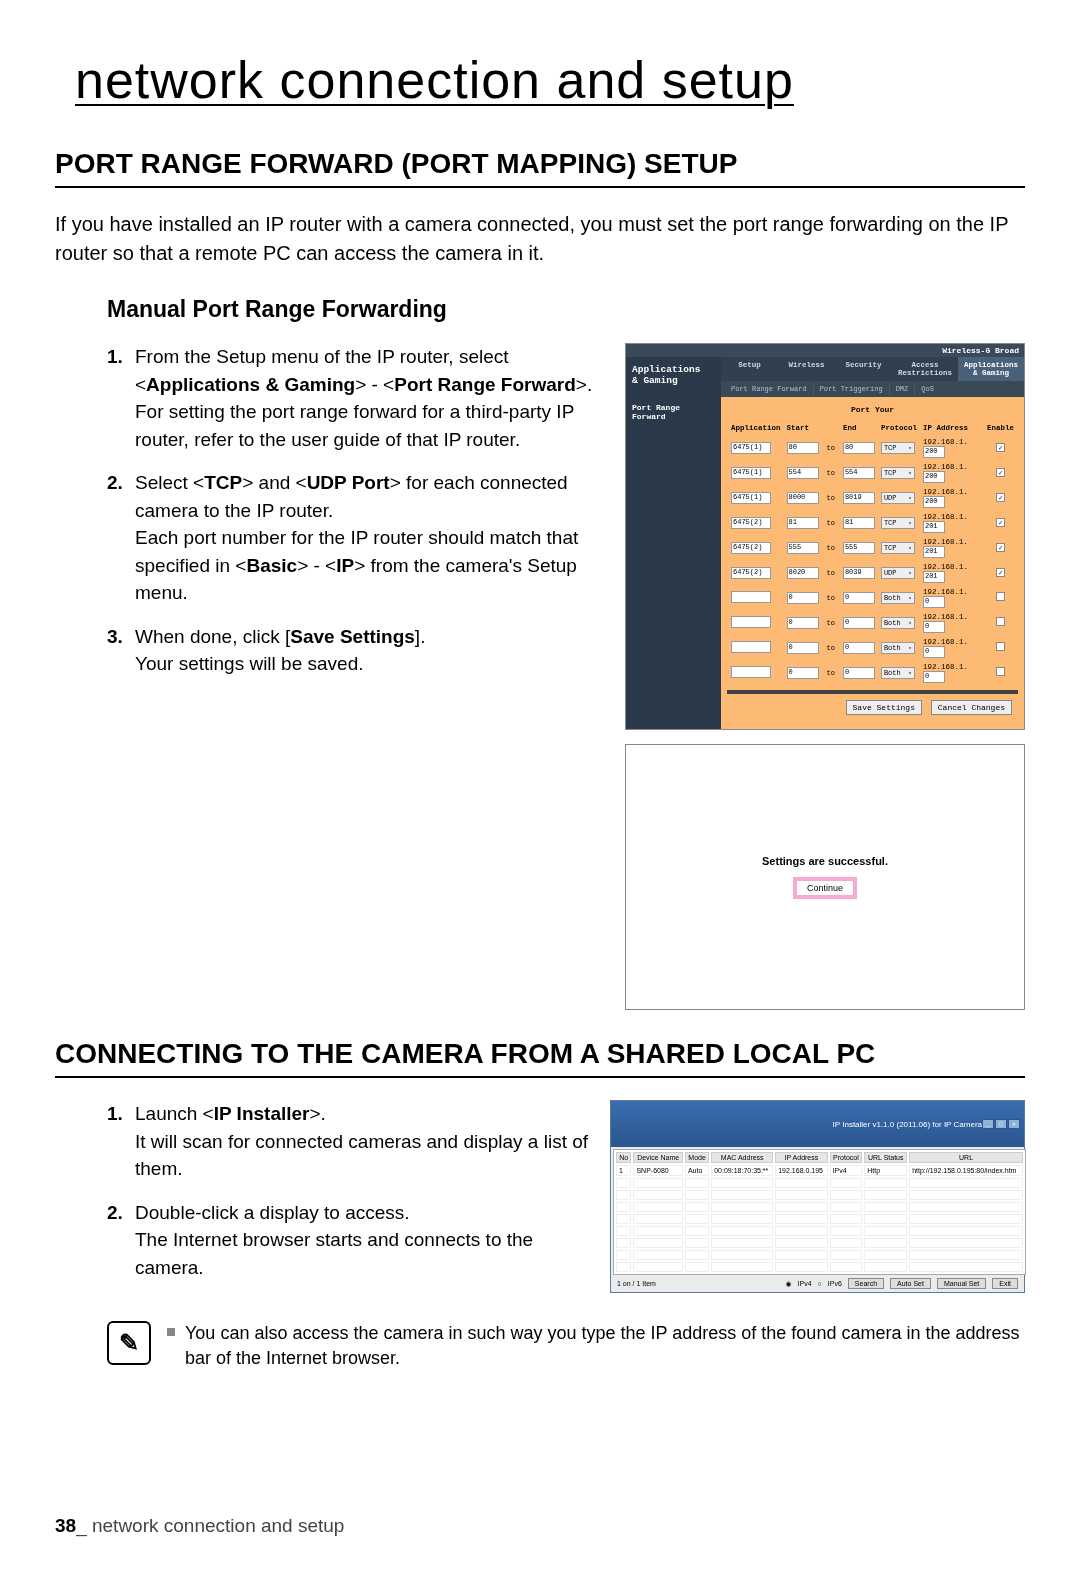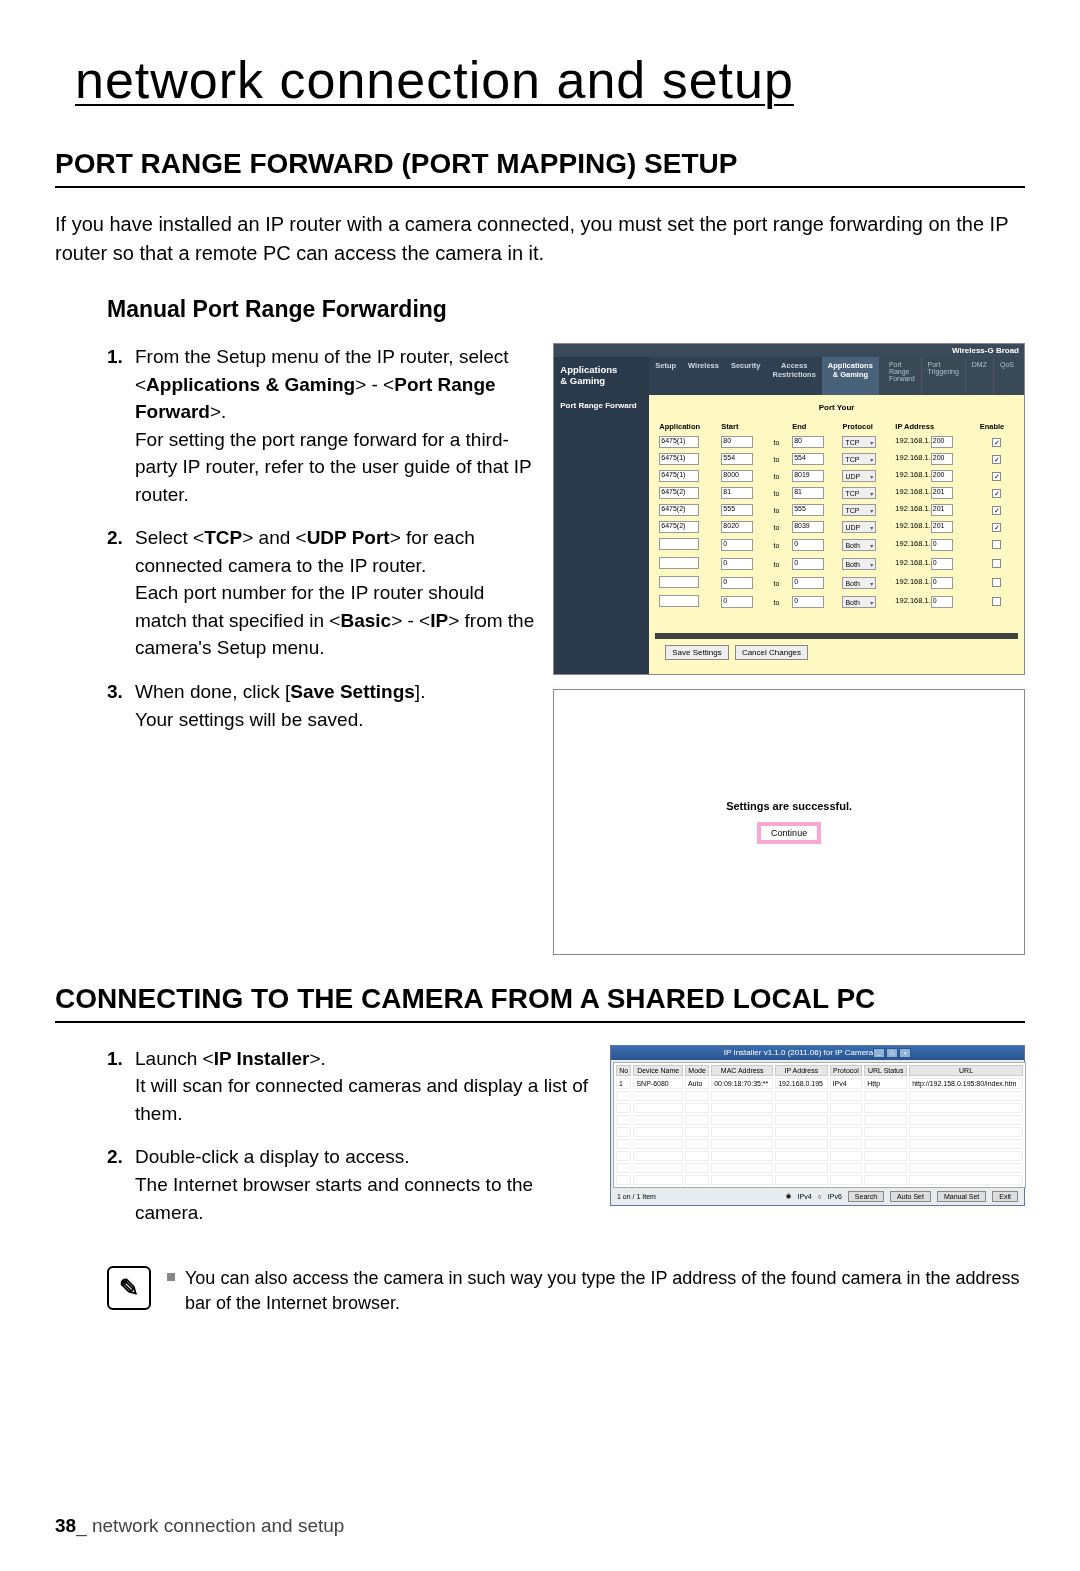--- a/index.html
+++ b/index.html
@@ -59,30 +59,30 @@
   .steps li { position: relative; padding-left: 28px; margin-bottom: 16px; }
   .steps li .num { position: absolute; left: 0; font-weight: bold; }
   .steps strong { font-weight: bold; }
   .figcol { flex: 0 0 400px; display: flex; flex-direction: column; gap: 14px; }
   .figcol-wide { flex: 0 0 415px; }
   
   
   .router-panel {
     border: 1px solid #888;
     font-size: 8px;
-    font-family: Liberation Sans, sans-serif;
-    background: #fef9c3;
+    font-family: Liberation Mono, monospace;
+    background: #fdba74;
   }
   .rp-topbar { background: #3a4a5a; color: #fff; padding: 2px 5px; text-align: right; font-weight: bold; }
   .rp-tabs-wrap { display: flex; background: #2a3a4a; }
   .rp-sidelabel {
     width: 95px; background: #2a3a4a; color: #fff; font-weight: bold;
     padding: 8px 6px; font-size: 9.5px; line-height: 1.15;
   }
-  .rp-tabs-area { flex: 1; display: flex; flex-direction: row; justify-content: center; }
+  .rp-tabs-area { flex: 1; display: flex; flex-direction: column; justify-content: center; }
   .rp-toptabs {
     display: flex; justify-content: space-between; background: #304050;
     color: #cfd6e0; font-size: 7.5px; font-weight: bold;
   }
   .rp-toptabs span { padding: 4px 6px; flex: 1; text-align: center; }
   .rp-toptabs .active { background: #4a617a; color: #fff; }
   .rp-subtabs {
     display: flex; background: #394956; color: #b0c0d0;
     font-size: 7px; padding: 2px 4px;
   }
@@ -94,41 +94,41 @@
   .rp-heading { text-align: center; font-weight: bold; font-size: 8px; margin-bottom: 6px; }
   .rp-table { width: 100%; font-size: 7.5px; }
   .rp-table th { font-weight: bold; padding: 2px 2px; text-align: left; }
   .rp-table td { padding: 1.5px 2px; vertical-align: middle; }
   .rp-inp { border: 1px solid #999; width: 32px; height: 12px; font-size: 7px; padding: 0 1px; display: inline-block; background:#fff; }
   .rp-inp-app { width: 40px; }
   .rp-inp-ip { width: 22px; }
   .rp-sel { border: 1px solid #999; height: 12px; width: 34px; font-size: 7px; background: #efefef; display: inline-flex; align-items: center; justify-content: space-between; padding: 0 2px; }
   .rp-sel::after { content: "▾"; font-size: 6px; color: #555; margin-left: 2px; }
   .rp-chk { border: 1px solid #888; width: 9px; height: 9px; display: inline-flex; align-items: center; justify-content: center; font-size: 7px; background:#fff; }
-  .rp-btnrow { padding: 6px; border-top: 6px solid #404040; margin-top: 20px; }
+  .rp-btnrow { text-align: right; padding: 6px; border-top: 4px solid #404040; margin-top: 4px; }
   .rp-btn { display: inline-block; border: 1px solid #888; background: #eee; padding: 2px 6px; font-size: 8px; margin-left: 4px; }
   .rp-to { font-size: 7px; padding: 0 2px; }
   .rp-ipprefix { font-size: 7.5px; }
 
   
   .success-panel {
     border: 1px solid #888; height: 266px; display: flex; flex-direction: column;
     align-items: center; justify-content: center; gap: 10px; font-size: 10px;
   }
   .success-panel .msg { font-weight: bold; font-size: 11px; }
   .success-panel .continue-btn { border: 4px solid #f9a8d4; padding: 2px 10px; font-size: 9px; }
 
   
   .ipinst {
     border: 1px solid #5a7aa0; font-size: 8px; font-family: Arial, sans-serif;
     background: #e8ecef;
   }
   .ipinst-title {
     background: linear-gradient(#3a6db0,#2a558e); color: #fff; display: flex;
-    justify-content: center; align-items: center; padding: 2px 4px; font-size: 8px;
+    justify-content: flex-end; align-items: center; padding: 18px 4px; font-size: 8px;
   }
   .ipinst-winbtns { display: flex; gap: 1px; }
   .ipinst-winbtns span { width: 12px; height: 10px; background: #8fb2d6; border: 1px solid #2a558e; font-size:6px; text-align:center; line-height:8px; }
   .ipinst-table { width: 100%; background: #fff; border: 1px solid #aaa; font-size: 7px; margin: 2px 2px 0 2px; }
   .ipinst-table th { background: #e6e6e6; border: 1px solid #ccc; padding: 1px 2px; font-weight: normal; }
   .ipinst-table td { border: 1px solid #eee; padding: 1px 2px; height: 10px; }
   .ipinst-bottom { display: flex; justify-content: flex-start; align-items: center; gap: 6px; padding: 3px 6px; font-size: 7px; }
   .ipinst-btn { border: 1px solid #888; background: #ddd; padding: 1px 6px; font-size: 7px; }
 
   

